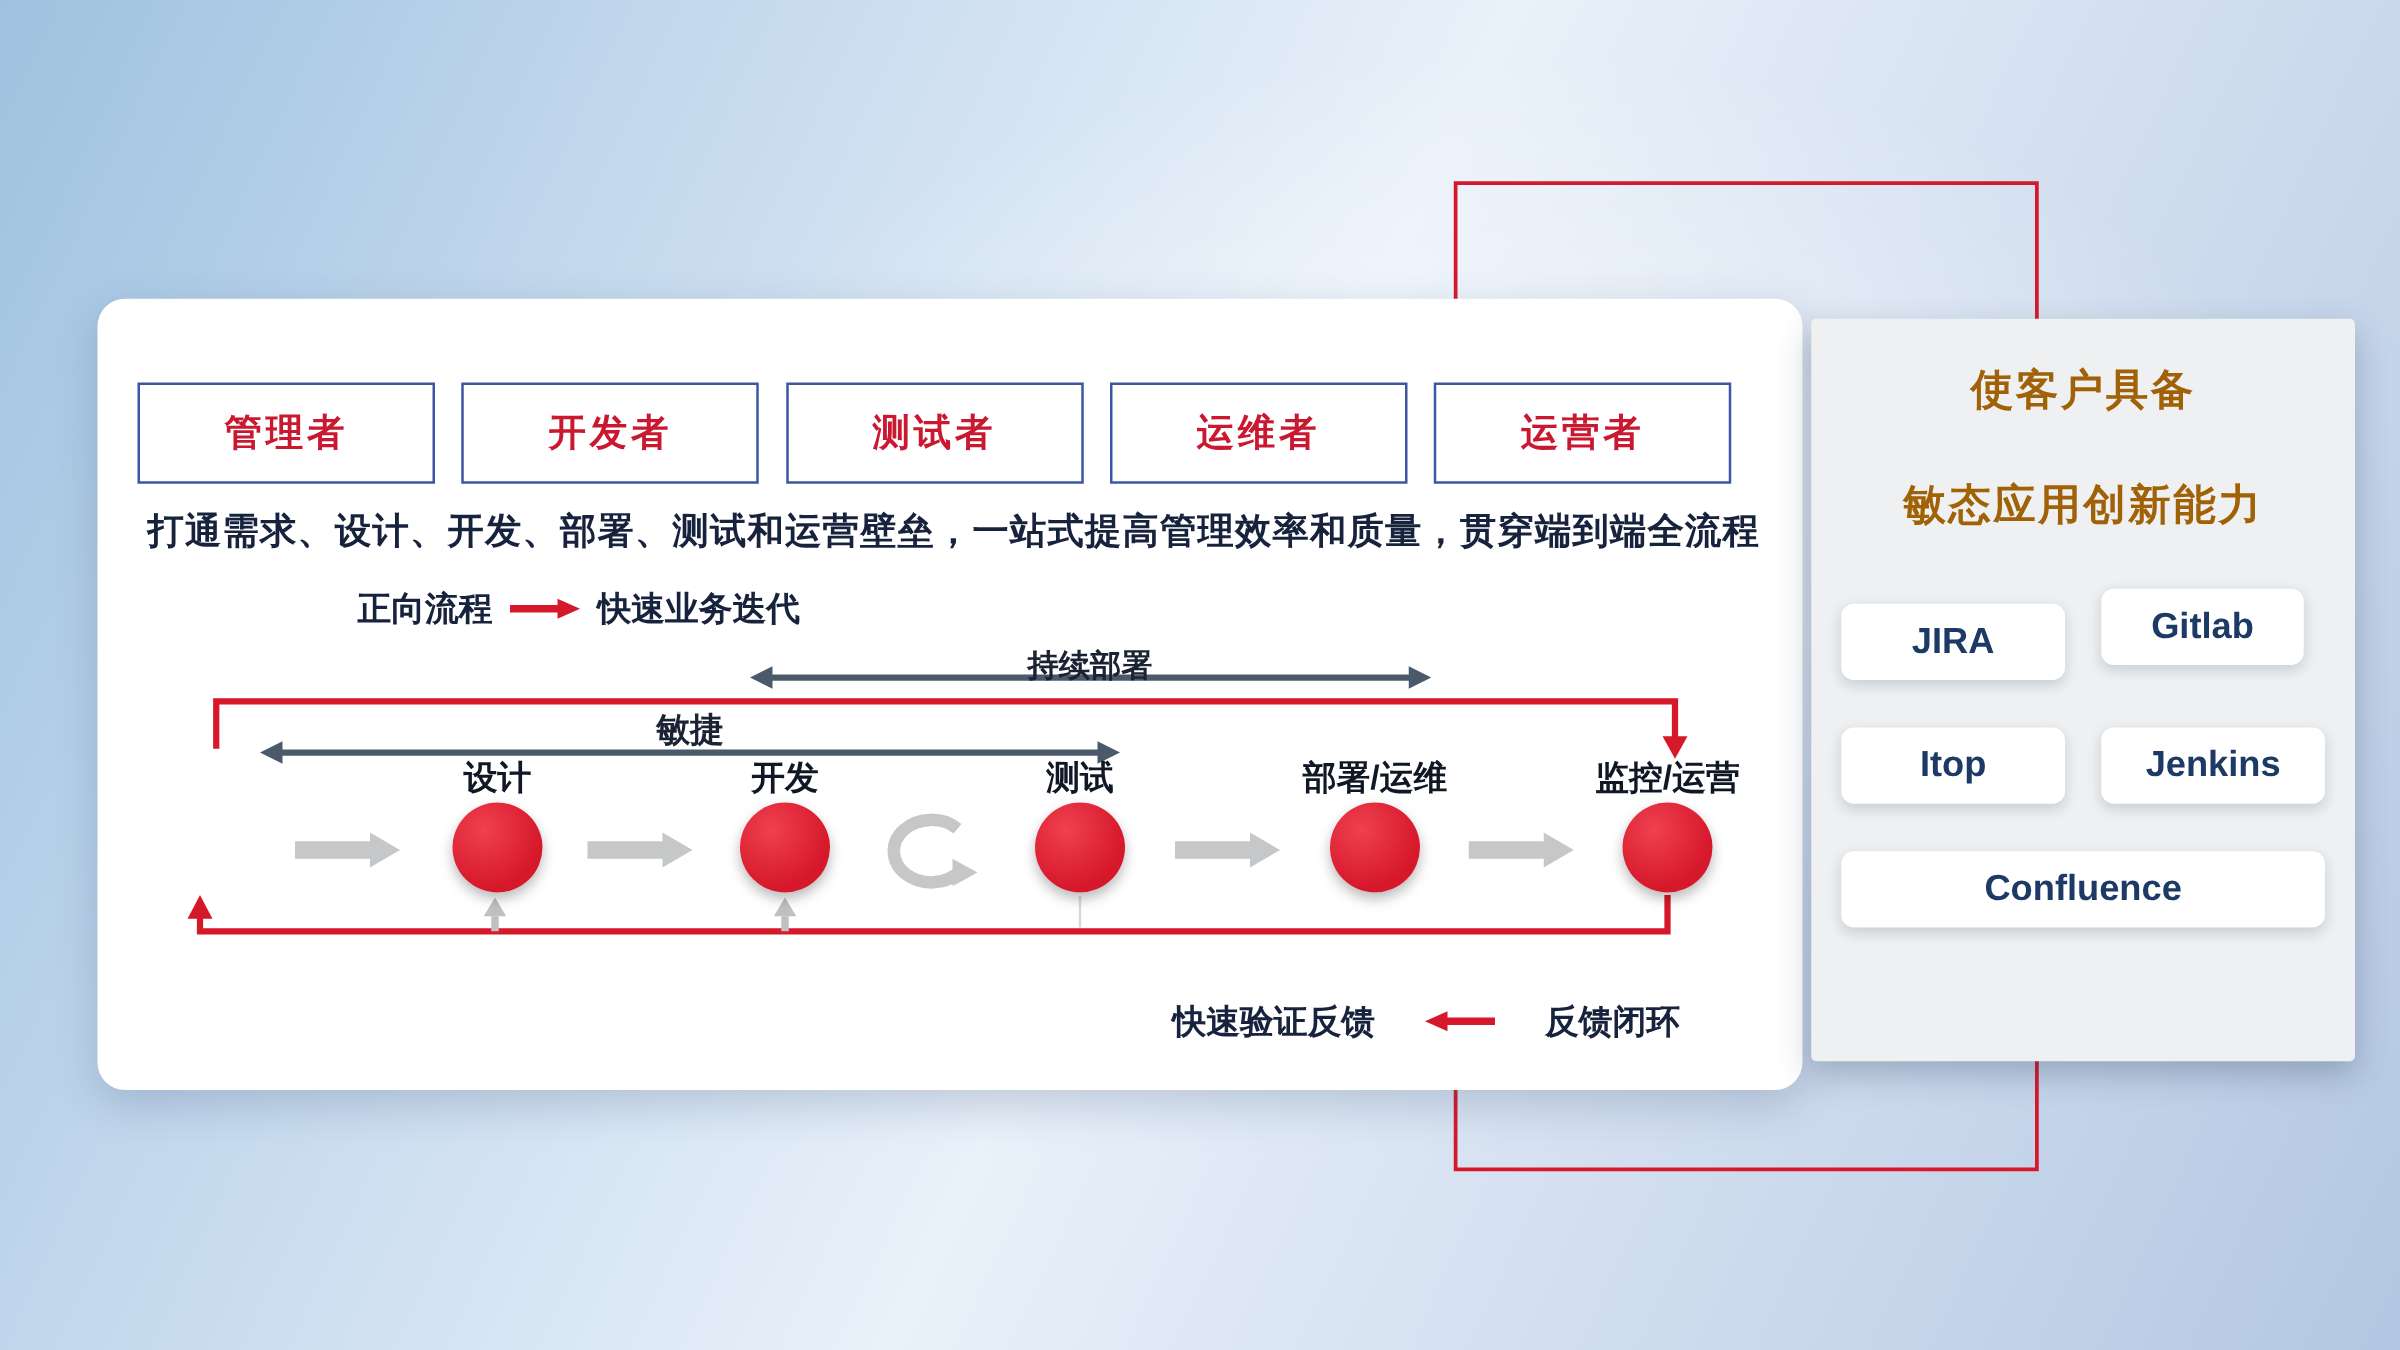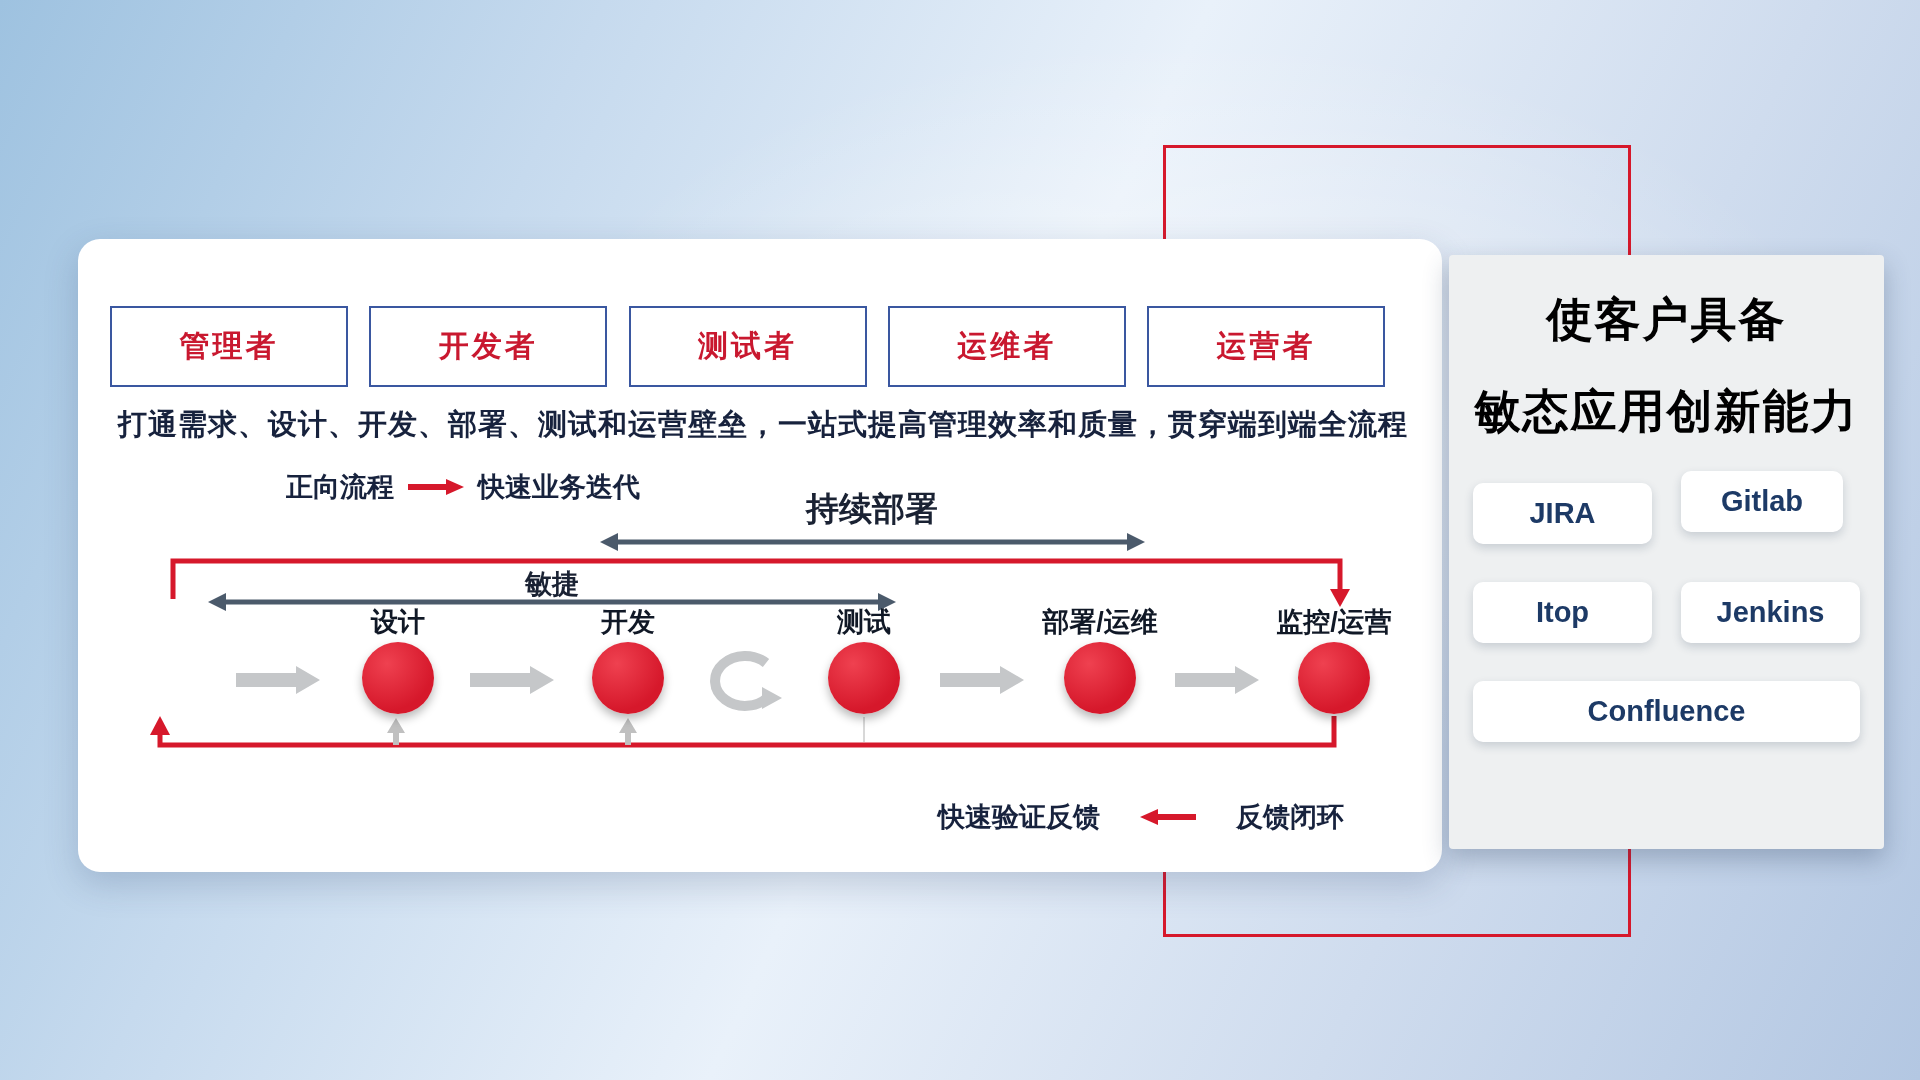--- a/index.html
+++ b/index.html
@@ -36,40 +36,40 @@
   .description{
     left:40px;top:166px;right:40px;text-align:center;
     color:#17223d;font-size:29px;font-weight:bold;letter-spacing:1px;white-space:nowrap;
   }
 
   .legend-forward{left:208px;top:230px;display:flex;align-items:center;gap:14px;}
   .legend-forward .t{color:#17223d;font-size:27px;font-weight:bold;text-align:center;}
 
   .flow-svg{left:0;top:0;width:1364px;height:633px;pointer-events:none;}
 
-  .cd-label{left:714px;top:248px;width:160px;text-align:center;color:#1a2233;font-size:33px;font-weight:bold;}
+  .cd-label{left:714px;top:277px;width:160px;text-align:center;color:#1a2233;font-size:25px;font-weight:bold;}
   .agile-label{left:394px;top:327px;width:160px;text-align:center;color:#1a2233;font-size:27px;font-weight:bold;}
 
   .stage{top:366px;width:160px;text-align:center;}
   .stage-label{height:34px;line-height:34px;color:#101826;font-size:27px;font-weight:bold;white-space:nowrap;}
   .stage-circle{
     width:72px;height:72px;border-radius:50%;margin:3px auto 0;
     background:radial-gradient(circle at 35% 30%, #ef4150, #d6182b 68%);
     box-shadow:0 5px 10px rgba(0,0,0,0.28);
   }
 
   .legend-feedback{left:860px;top:560px;display:flex;align-items:center;gap:40px;}
   .legend-feedback .t{color:#17223d;font-size:27px;font-weight:bold;}
 
   
   .panel{
     left:1449px;top:255px;width:435px;height:594px;background:#eef0f1;z-index:3;
     border-radius:4px;box-shadow:0 10px 26px rgba(40,60,90,0.30);
   }
-  .panel-title{left:0;right:0;text-align:center;color:#000000;font-size:46px;font-weight:bold;letter-spacing:2px;white-space:nowrap;}
+  .panel-title{left:0;right:0;text-align:center;color:#a16207;font-size:34px;font-weight:bold;letter-spacing:2px;white-space:nowrap;}
   .pt1{top:34px;} .pt2{top:126px;}
   .tool{
     height:61px;border-radius:10px;background:#ffffff;
     box-shadow:0 4px 10px rgba(30,50,80,0.18);
     display:flex;align-items:center;justify-content:center;
     color:#1d3a66;font-size:29px;font-weight:bold;cursor:pointer;
   }
   .tool-jira{left:24px;top:228px;width:179px;}
   .tool-gitlab{left:232px;top:216px;width:162px;}
   .tool-itop{left:24px;top:327px;width:179px;}

